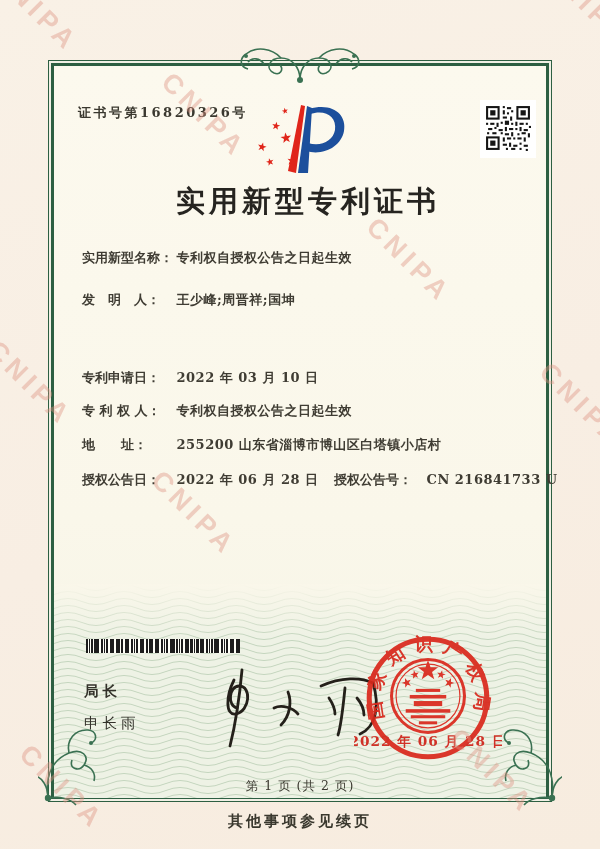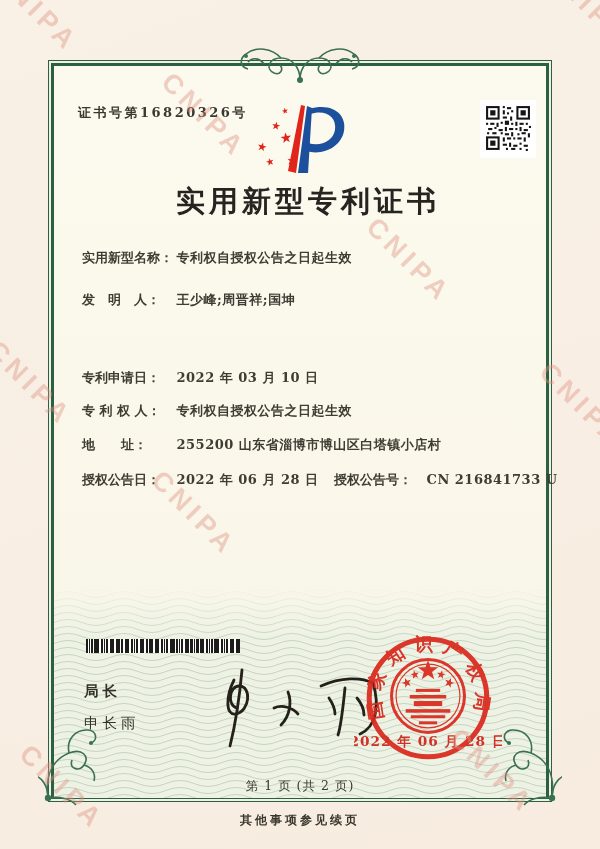--- a/index.html
+++ b/index.html
@@ -70,21 +70,21 @@
     position:absolute; left:0; top:712px; width:100%; text-align:center;
     font-size:12.5px; color:#3a382f; letter-spacing:1px; z-index:2;
   }
   
   .orn-top{ position:absolute; left:166px; top:-22px; z-index:5; }
   .orn-bl{ position:absolute; left:-16px; top:656px; z-index:5; }
   .orn-br{ position:absolute; left:424px; top:656px; z-index:5; transform:scaleX(-1); }
   
   .note{
     position:absolute; left:0; top:812px; width:100%; text-align:center;
-    font-size:12px; letter-spacing:3px; color:#3a382e; font-weight:bold; z-index:2;
+    font-size:15px; letter-spacing:3px; color:#3a382e; font-weight:bold; z-index:2;
   }
 </style>
 </head>
 <body>
 
 <div class="page">
 
   <div class="wm" style="left:-18px;top:-6px">CNIPA</div>
   <div class="wm" style="left:533px;top:-12px">CNIPA</div>
   <div class="wm" style="left:150px;top:100px">CNIPA</div>

